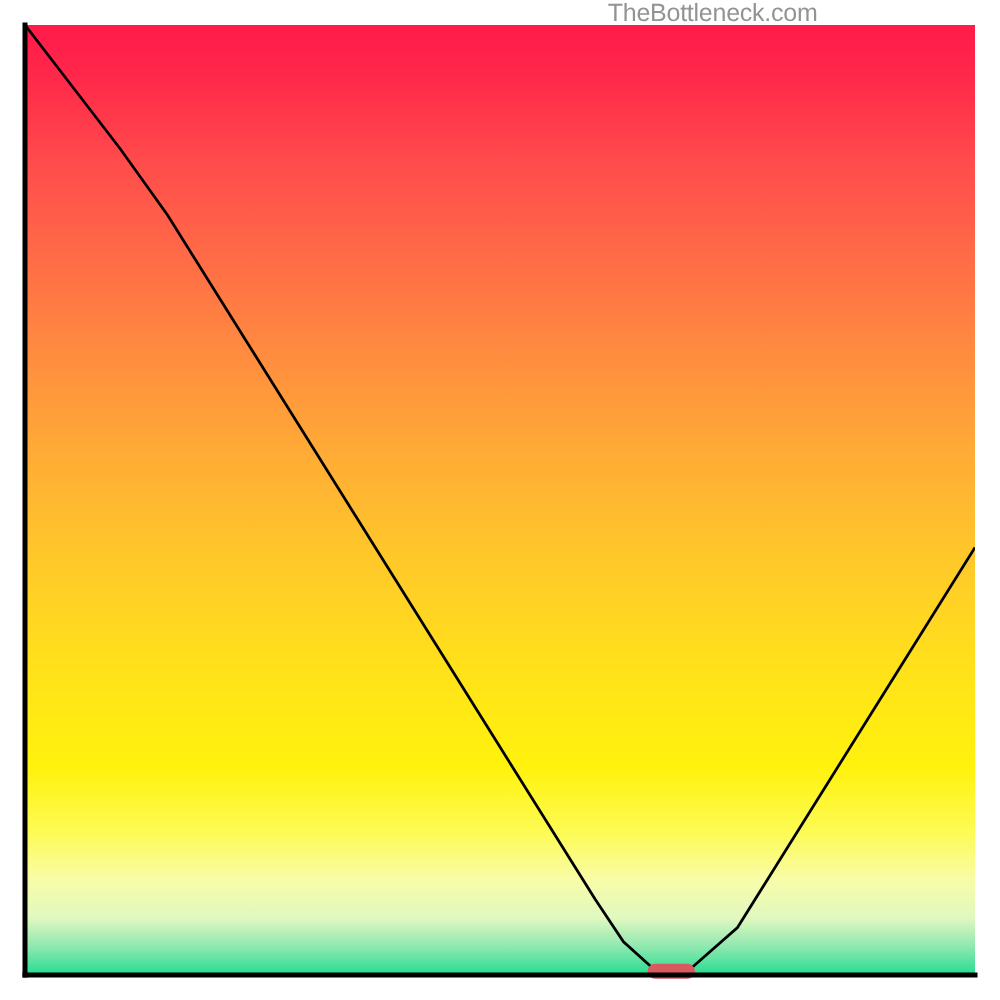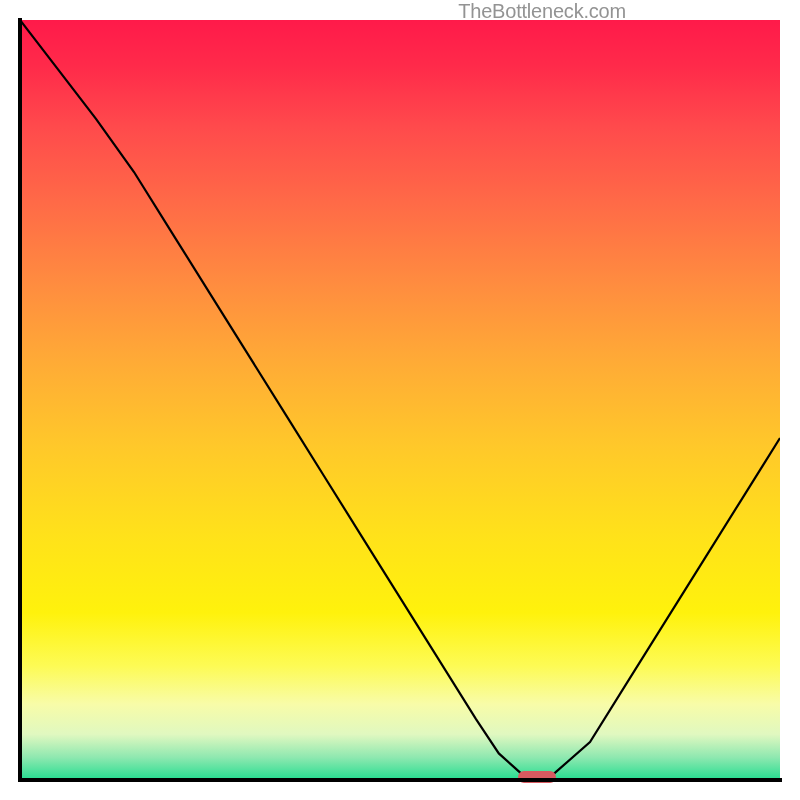--- a/index.html
+++ b/index.html
@@ -7,20 +7,21 @@
     padding: 0;
     width: 800px;
     height: 800px;
     background: #ffffff;
     overflow: hidden;
   }
   .chart-container {
     position: relative;
     width: 636px;
     height: 800px;
+    padding-left: 28px;
   }
   .plot-area {
     position: absolute;
     left: 20px;
     top: 20px;
     width: 760px;
     height: 760px;
   }
   .gradient-bg {
     position: absolute;

